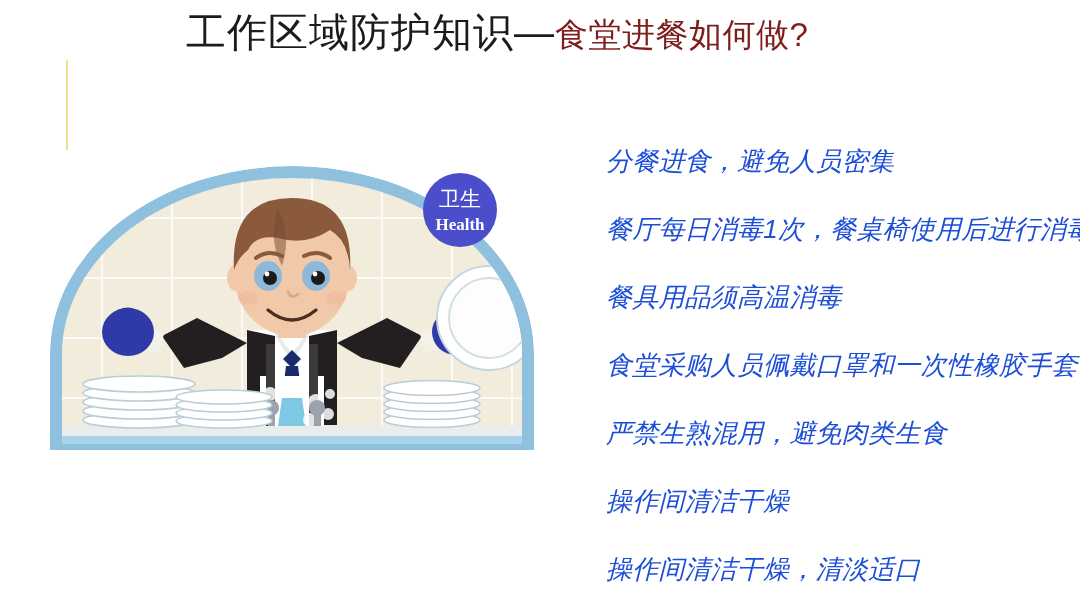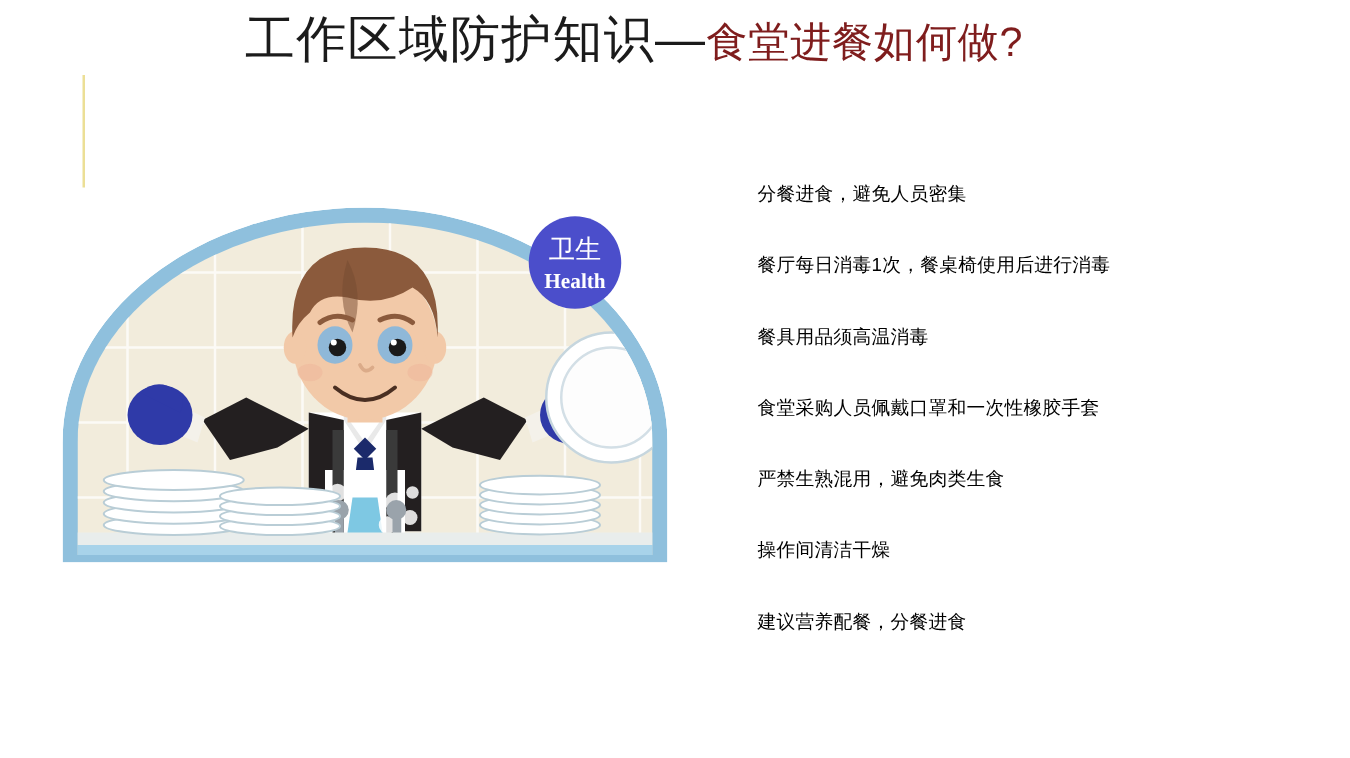--- a/index.html
+++ b/index.html
@@ -6,21 +6,21 @@
   html,body{margin:0;padding:0;}
   body{
     width:1080px;height:606px;background:#ffffff;overflow:hidden;
     font-family:"Liberation Sans","DejaVu Sans",sans-serif;
     position:relative;
   }
   .slide{position:absolute;inset:0;background:#fff;}
 
   
   .title-row{
-    position:absolute;left:196px;top:12px;
+    position:absolute;left:186px;top:12px;
     display:flex;align-items:baseline;white-space:nowrap;
   }
   .title-main{
     font-size:40px;line-height:1;color:#1b1b1b;
     letter-spacing:1px;font-weight:400;
   }
   .title-accent{
     font-size:33px;line-height:1;color:#d5202a;
     letter-spacing:0.5px;font-weight:400;
   }
@@ -33,22 +33,22 @@
 
   
   .illus{position:absolute;left:42px;top:158px;width:500px;height:300px;}
   .illus svg{display:block;width:100%;height:100%;}
 
   
   .bullets{
     position:absolute;left:606px;top:148px;width:470px;
   }
   .bullet-line{
-    font-size:15px;line-height:1;color:#000000;
-    margin-bottom:42px;white-space:nowrap;letter-spacing:0.2px;
+    font-size:26px;line-height:1;color:#1d4ed8;
+    margin-bottom:42px;white-space:nowrap;letter-spacing:0.2px;font-style:italic;
   }
   .bullet-line:last-child{margin-bottom:0;}
 </style>
 </head>
 <body>
 
 <div class="slide">
 
   <div class="title-row">
     <span class="title-main" style="color: rgb(27, 27, 27);">工作区域防护知识—</span>
@@ -205,16 +205,16 @@
     </svg>
   </div>
 
   <div class="bullets">
     <div class="bullet-line">分餐进食，避免人员密集</div>
     <div class="bullet-line">餐厅每日消毒1次，餐桌椅使用后进行消毒</div>
     <div class="bullet-line">餐具用品须高温消毒</div>
     <div class="bullet-line">食堂采购人员佩戴口罩和一次性橡胶手套</div>
     <div class="bullet-line">严禁生熟混用，避免肉类生食</div>
     <div class="bullet-line">操作间清洁干燥</div>
-    <div class="bullet-line">建议营养配餐，分餐进食</div>
+    <div class="bullet-line">操作间清洁干燥，清淡适口</div>
   </div>
 
 </div>
 
 </body></html>

